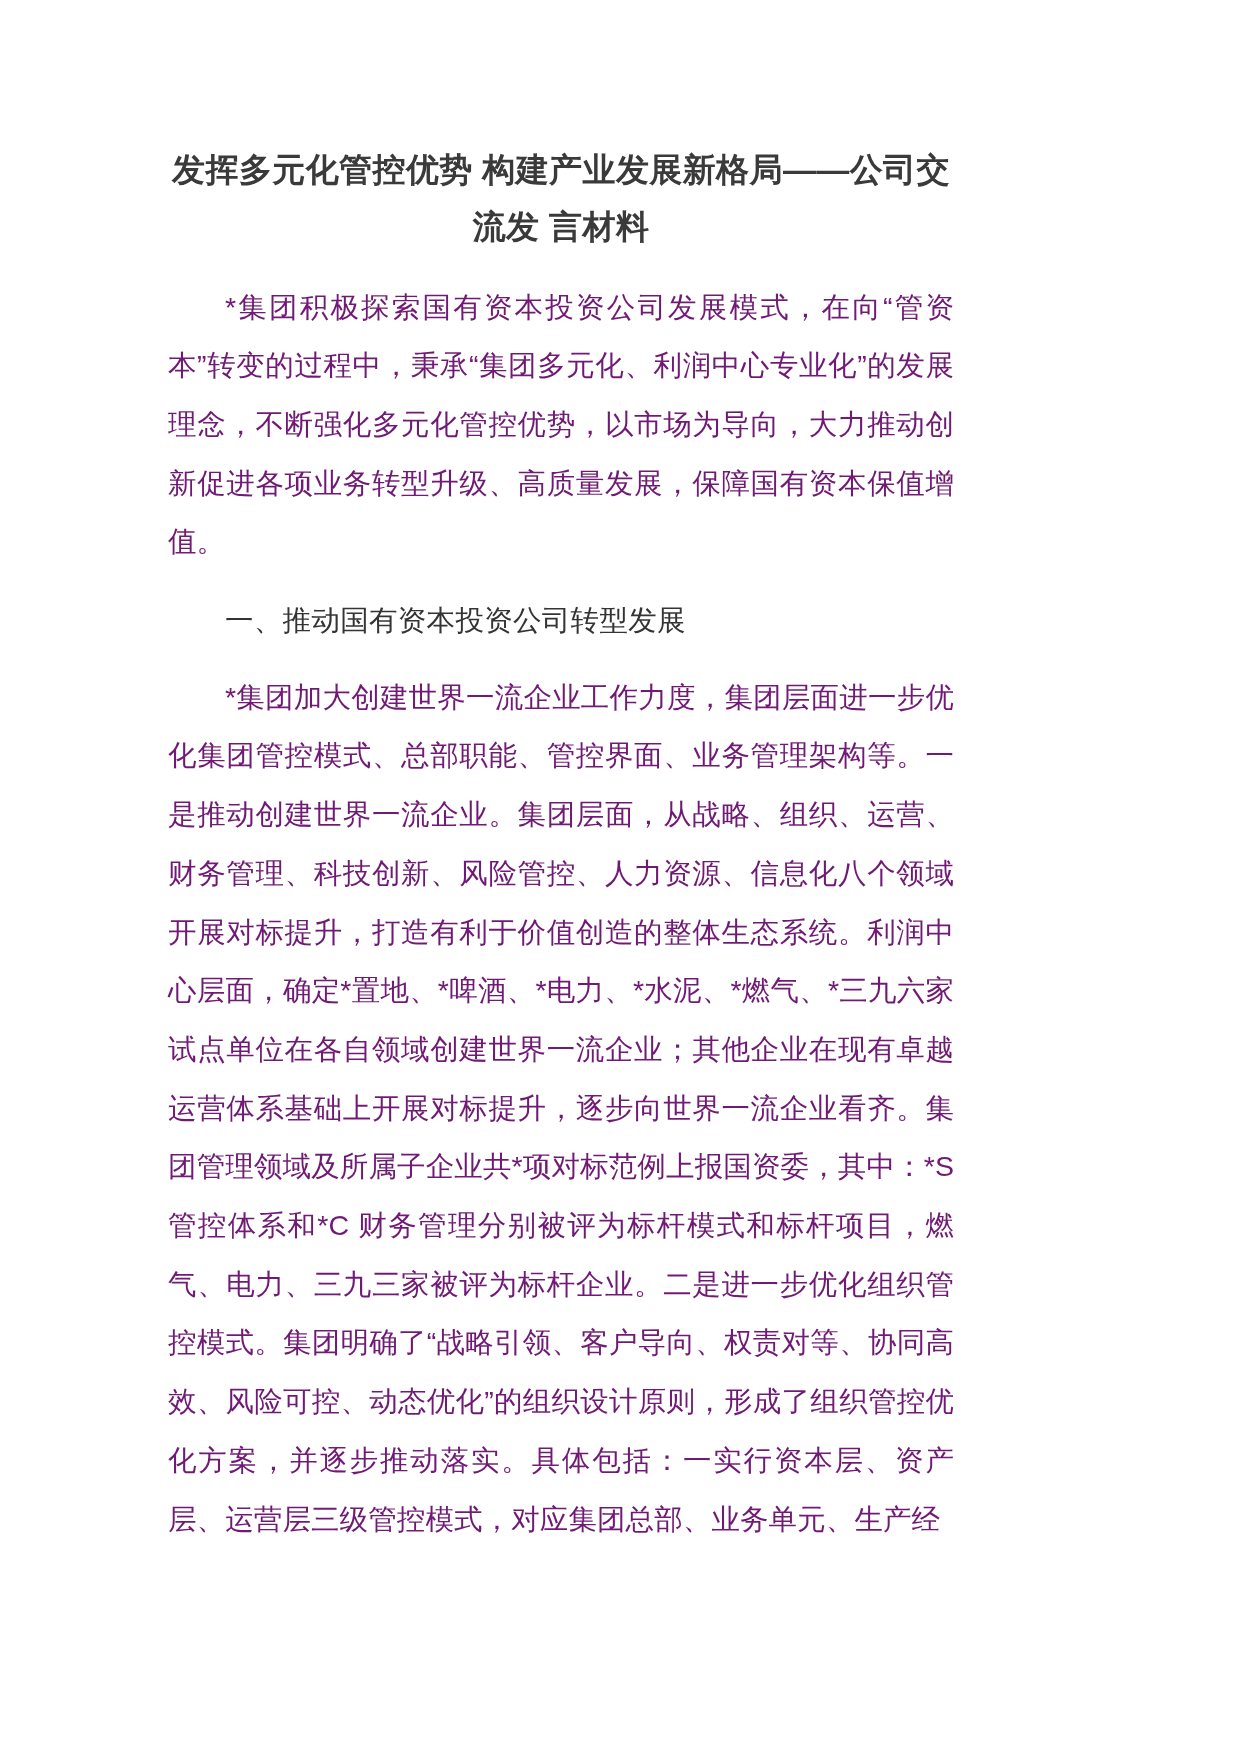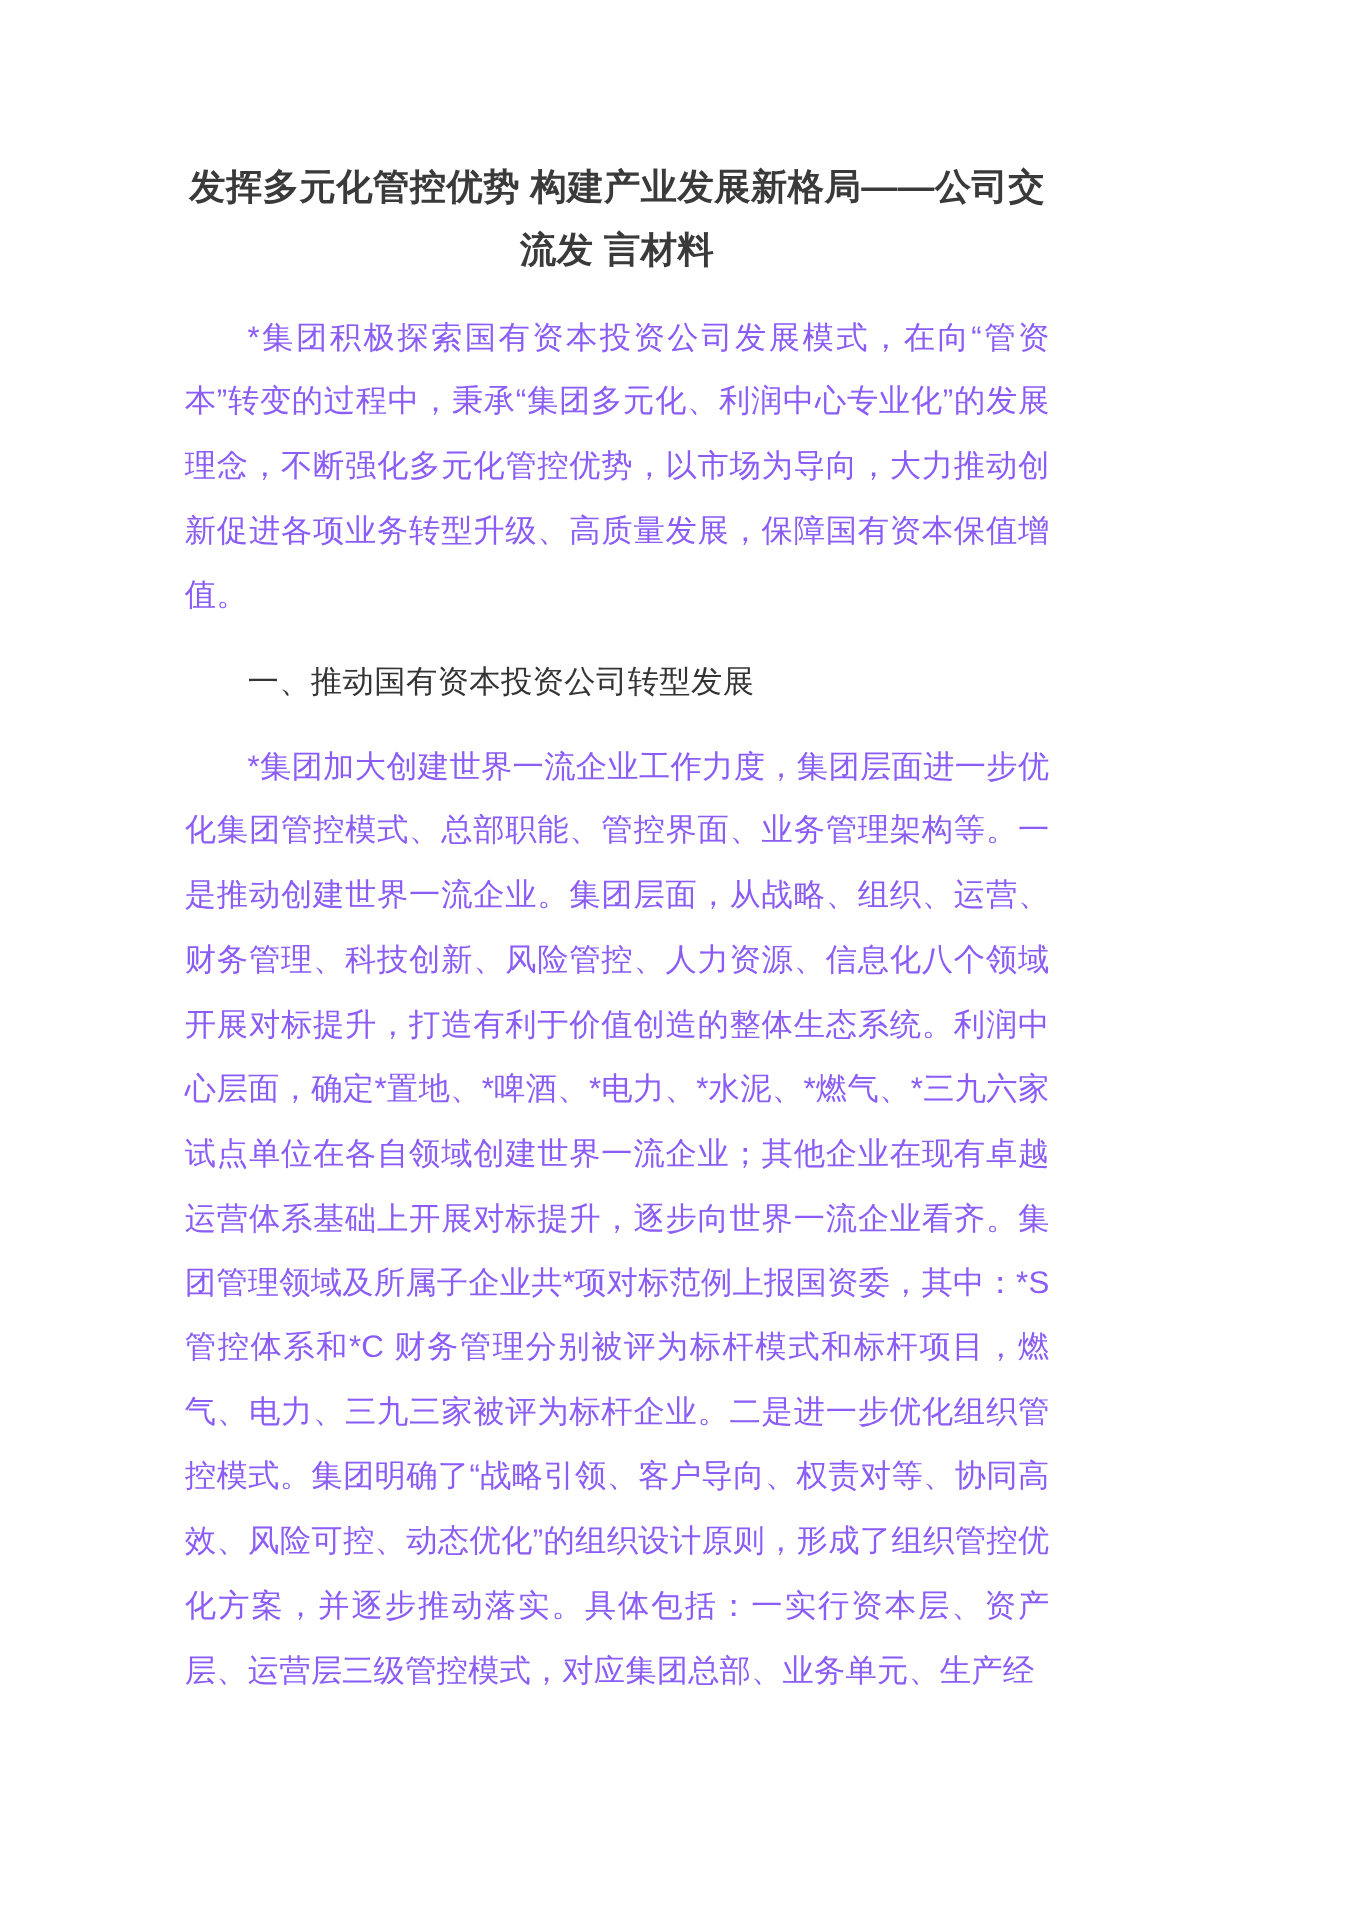--- a/index.html
+++ b/index.html
@@ -39,21 +39,21 @@
     padding-top: 142px;
   }
   .body-para {
     font-size: 28.5px;
     line-height: 2.06;
     text-align: justify;
     text-justify: inter-ideograph;
     text-indent: 2em;
     margin: 0;
     padding-top: 22px;
-    color: #8b5cf6;
+    color: #701a75;
     letter-spacing: 0.1px;
   }
   .section-heading {
     font-size: 28.5px;
     font-weight: normal;
     line-height: 2.06;
     text-indent: 2em;
     margin: 0;
     padding-top: 20px;
     color: #343434;

